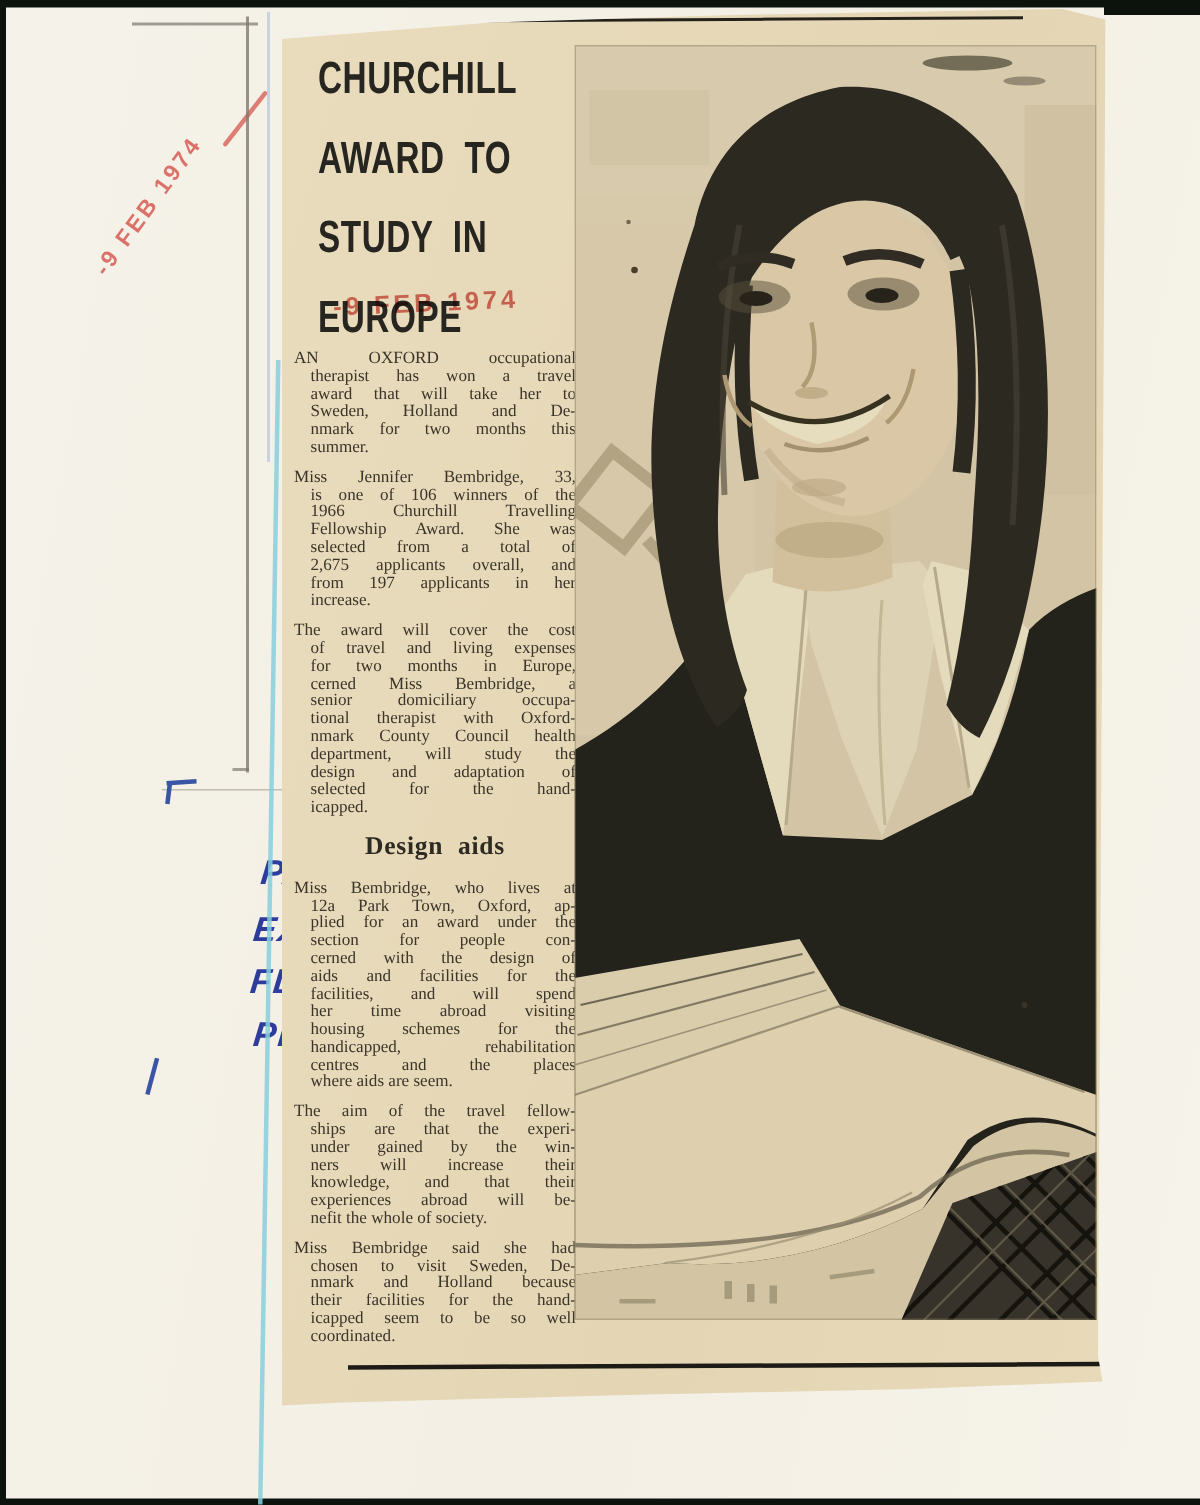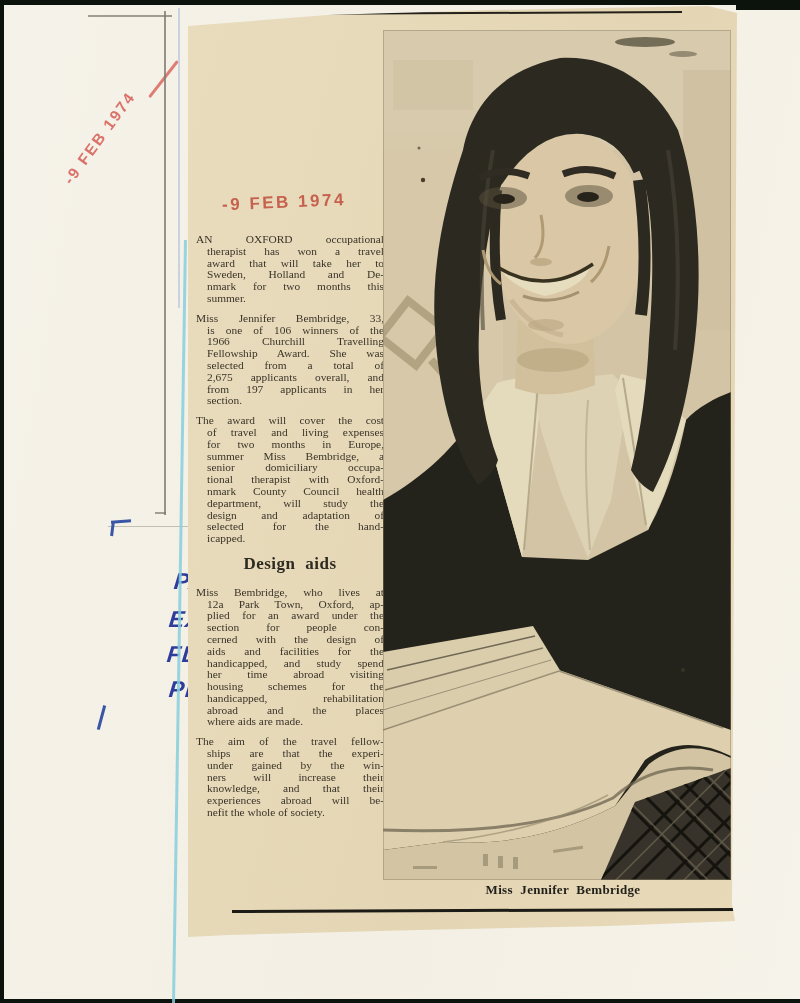--- a/index.html
+++ b/index.html
@@ -87,78 +87,92 @@
 <div class="abs blue-stroke"></div>
 <div class="abs mletter ml-pa">PA</div>
 <div class="abs mletter ml-ex">EX</div>
 <div class="abs mletter ml-fl">FL</div>
 <div class="abs mletter ml-pe">PE</div>
 
 <div class="abs clipping">
 
   <div class="abs rule-top"></div>
 
+  <div class="abs headline">
+    <div class="hl">CHURCHILL</div>
+    <div class="hl tw">AWARD TO</div>
+    <div class="hl tw">STUDY IN</div>
+    <div class="hl">EUROPE</div>
+  </div>
 
   <div class="abs stamp-flat">-9 FEB 1974</div>
 
   <div class="abs column">
     <div class="para">
         <div class="tl">AN OXFORD occupational</div>
         <div class="tl cont">therapist has won a travel</div>
         <div class="tl cont">award that will take her to</div>
         <div class="tl cont">Sweden, Holland and De-</div>
         <div class="tl cont">nmark for two months this</div>
         <div class="tl cont last">summer.</div>
       </div>
     <div class="para">
         <div class="tl">Miss Jennifer Bembridge, 33,</div>
         <div class="tl cont">is one of 106 winners of the</div>
         <div class="tl cont">1966 Churchill Travelling</div>
         <div class="tl cont">Fellowship Award. She was</div>
         <div class="tl cont">selected from a total of</div>
         <div class="tl cont">2,675 applicants overall, and</div>
         <div class="tl cont">from 197 applicants in her</div>
-        <div class="tl cont last">section.</div>
+        <div class="tl cont last">increase.</div>
       </div>
     <div class="para">
         <div class="tl">The award will cover the cost</div>
         <div class="tl cont">of travel and living expenses</div>
         <div class="tl cont">for two months in Europe,</div>
-        <div class="tl cont">summer Miss Bembridge, a</div>
+        <div class="tl cont">cerned Miss Bembridge, a</div>
         <div class="tl cont">senior domiciliary occupa-</div>
         <div class="tl cont">tional therapist with Oxford-</div>
         <div class="tl cont">nmark County Council health</div>
         <div class="tl cont">department, will study the</div>
         <div class="tl cont">design and adaptation of</div>
         <div class="tl cont">selected for the hand-</div>
         <div class="tl cont last">icapped.</div>
       </div>
     <div class="subhead">Design aids</div>
     <div class="para">
         <div class="tl">Miss Bembridge, who lives at</div>
         <div class="tl cont">12a Park Town, Oxford, ap-</div>
         <div class="tl cont">plied for an award under the</div>
         <div class="tl cont">section for people con-</div>
         <div class="tl cont">cerned with the design of</div>
         <div class="tl cont">aids and facilities for the</div>
-        <div class="tl cont">handicapped, and study spend</div>
+        <div class="tl cont">facilities, and will spend</div>
         <div class="tl cont">her time abroad visiting</div>
         <div class="tl cont">housing schemes for the</div>
         <div class="tl cont">handicapped, rehabilitation</div>
-        <div class="tl cont">abroad and the places</div>
-        <div class="tl cont last">where aids are made.</div>
+        <div class="tl cont">centres and the places</div>
+        <div class="tl cont last">where aids are seem.</div>
       </div>
     <div class="para">
         <div class="tl">The aim of the travel fellow-</div>
         <div class="tl cont">ships are that the experi-</div>
         <div class="tl cont">under gained by the win-</div>
         <div class="tl cont">ners will increase their</div>
         <div class="tl cont">knowledge, and that their</div>
         <div class="tl cont">experiences abroad will be-</div>
         <div class="tl cont last">nefit the whole of society.</div>
+      </div>
+    <div class="para">
+        <div class="tl">Miss Bembridge said she had</div>
+        <div class="tl cont">chosen to visit Sweden, De-</div>
+        <div class="tl cont">nmark and Holland because</div>
+        <div class="tl cont">their facilities for the hand-</div>
+        <div class="tl cont">icapped seem to be so well</div>
+        <div class="tl cont last">coordinated.</div>
       </div>
   </div>
 
   <div class="abs photo">
     <svg width="348" height="850" viewBox="0 0 348 850" xmlns="http://www.w3.org/2000/svg">
       <defs>
         <clipPath id="wk">
             <path d="M252,772 L348,738 L348,850 L218,850 Z"></path>
           </clipPath>
       </defs>
@@ -251,15 +265,14 @@
         </g>
       </g>
 
       <circle cx="40" cy="150" r="2.2" fill="#4a3d2b"></circle>
       <circle cx="36" cy="118" r="1.5" fill="#4a3d2b" opacity="0.7"></circle>
       <circle cx="300" cy="640" r="2" fill="#4a3d2b" opacity="0.6"></circle>
       <rect x="0.5" y="0.5" width="347" height="849" fill="none" stroke="#8a7f64" opacity="0.45"></rect>
     </svg>
   </div>
 
-  <div class="abs caption">Miss Jennifer Bembridge</div>
   <div class="abs rule-bottom"></div>
 </div>
 
 </body></html>

